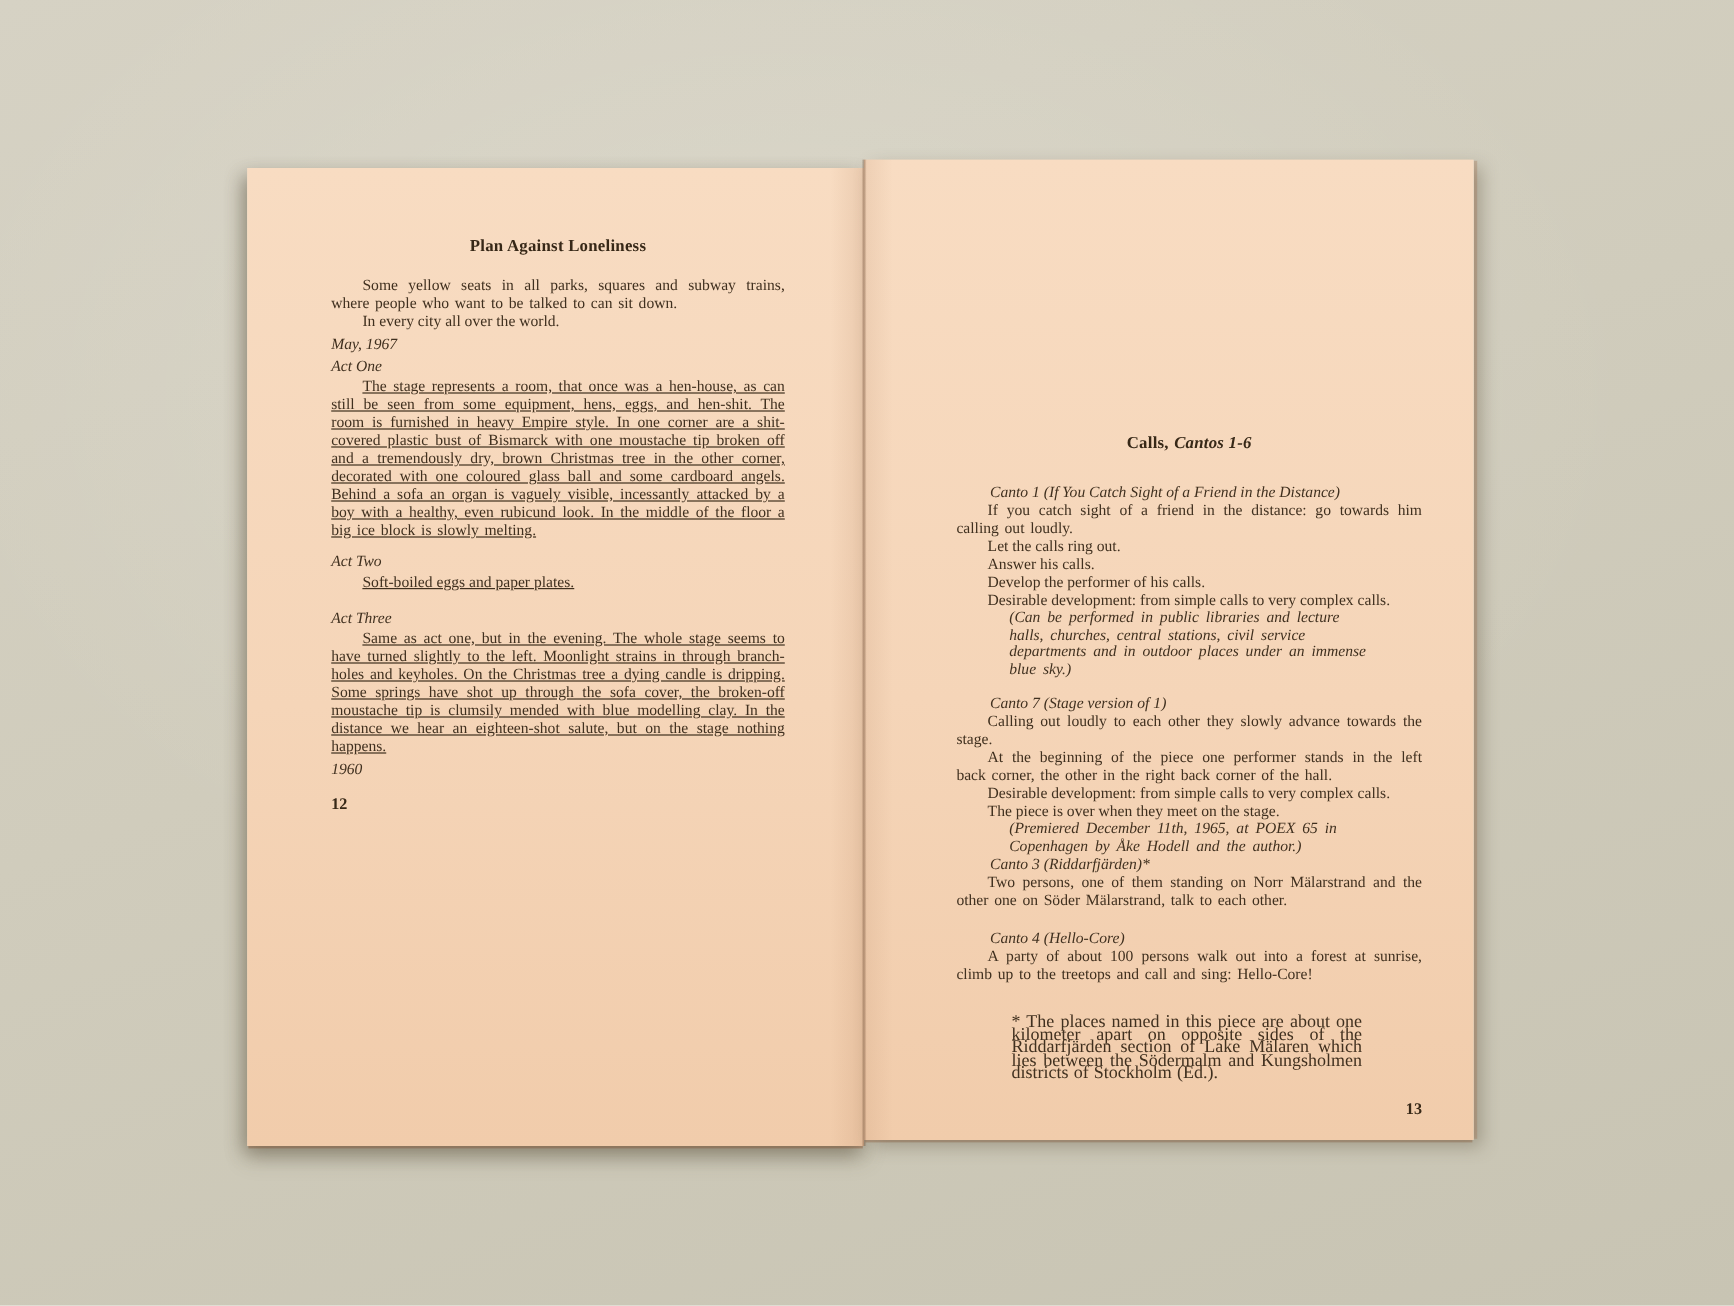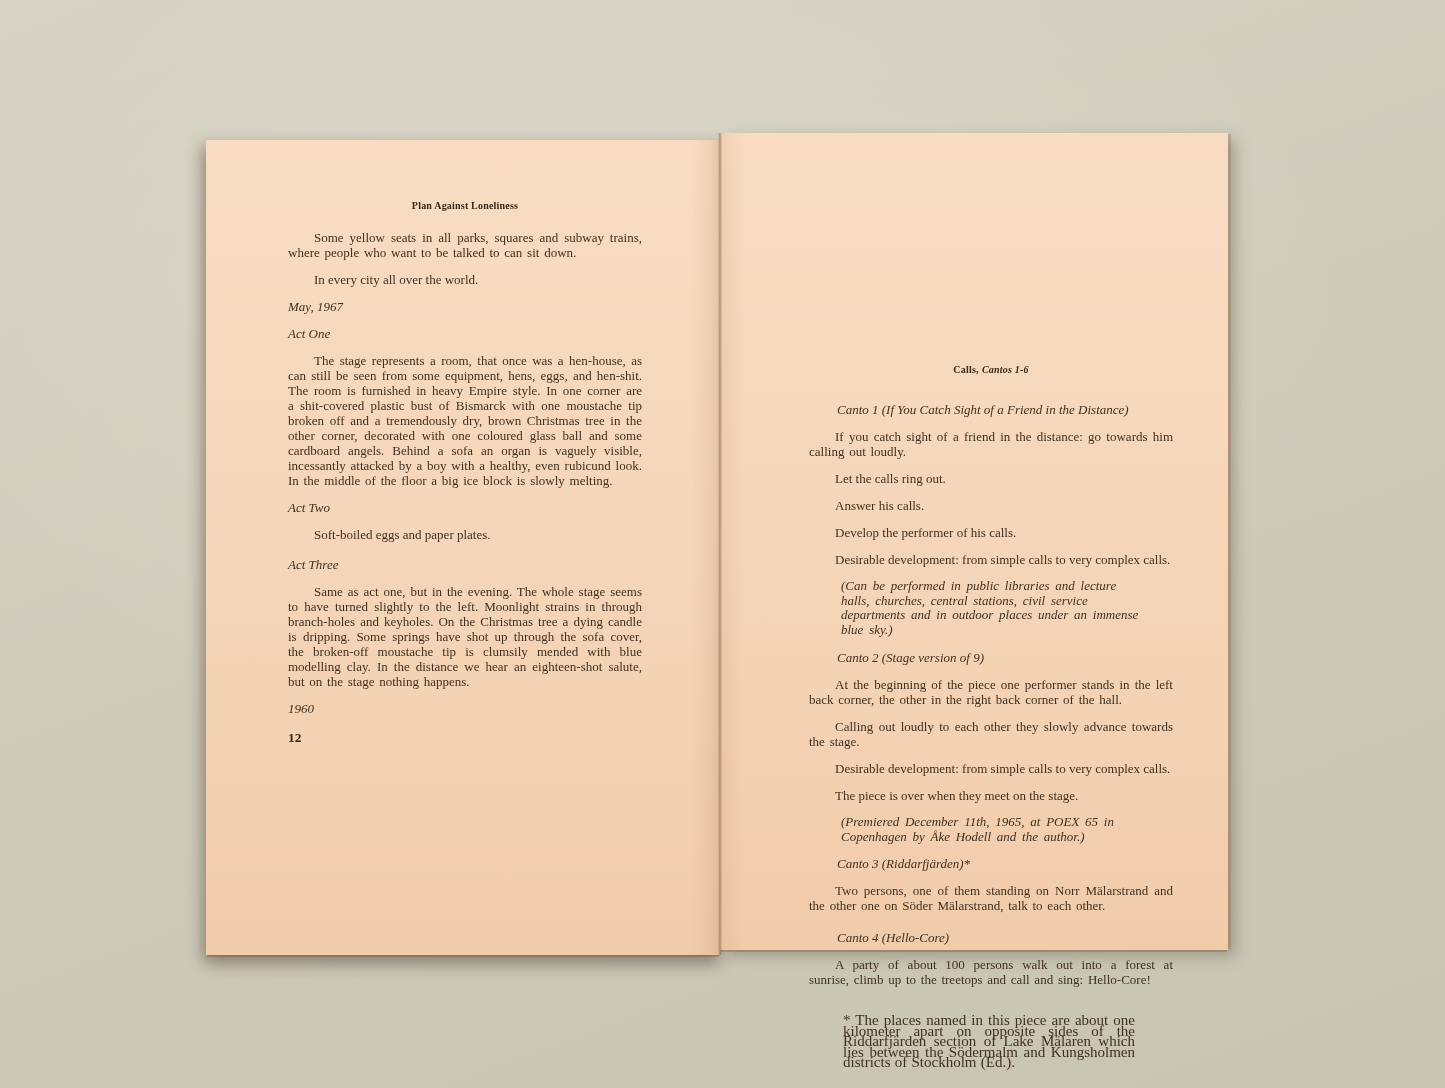--- a/index.html
+++ b/index.html
@@ -33,23 +33,23 @@
     content:"";position:absolute;left:0;top:0;bottom:0;width:24px;
     background:linear-gradient(270deg,rgba(165,115,80,0) 0%,rgba(165,115,80,0.13) 100%);
   }
   .spine{
     position:absolute;left:512px;top:0;width:4px;height:822px;
     background:linear-gradient(90deg,rgba(120,80,55,0.02),rgba(110,75,50,0.45) 50%,rgba(120,80,55,0.05));
   }
   .content{position:absolute;top:0;font-size:13px;line-height:15px;}
   .content-left{left:70px;width:378px;padding-top:57px;}
   .content-right{left:77px;width:388px;padding-top:228px;}
-  p{margin:12px;}
+  p{margin:0;}
   .poem-title{
-    text-align:center;font-weight:bold;font-size:10px;line-height:18px;
+    text-align:center;font-weight:bold;font-size:14px;line-height:18px;
     color:#372817;letter-spacing:0.2px;
   }
   .poem-title .it{font-style:italic;margin-left:0.32em;}
   .just{text-align:justify;word-spacing:1.5px;}
   .indent{text-indent:26px;}
   .act-label{font-style:italic;}
   .byline{font-style:italic;padding-right:6px;}
   .aside{
     font-style:italic;margin-left:44px;word-spacing:2.5px;line-height:14.5px;
   }
@@ -59,21 +59,21 @@
     margin-left:46px;width:292px;margin-top:28px;word-spacing:0.5px;
   }
   .pageno{font-weight:bold;font-size:13.5px;color:#372817;}
   .pageno-left{text-align:left;padding-right:30px;margin-top:14px;}
   .pageno-right{padding-left:28px;margin-top:16px;text-align:right;}
   
   .m-p1{margin-top:15px;}
   .m-date{margin-top:4px;}
   .m-theatre{margin-top:220px;}
   .m-act1-label{margin-top:3px;}
-  .m-act-text{margin-top:2px;}
+  .m-act-text{margin-top:2px;text-decoration:underline;}
   .m-act2{margin-top:11px;}
   .m-act3{margin-top:15px;}
   .m-year{margin-top:4px;}
   .m-c1head{margin-top:23px;}
   .m-c2head{margin-top:13px;}
   .m-c4head{margin-top:17px;}
   .aside-premiered{width:300px;}
   .aside-can{width:305px;}
 </style>
 </head>
@@ -114,23 +114,23 @@
       </div>
 
       <p class="canto-heading m-c1head">Canto 1 (If You Catch Sight of a Friend in the Distance)</p>
       <p class="just indent">If you catch sight of a friend in the distance: go towards him calling out loudly.</p>
       <p class="indent">Let the calls ring out.</p>
       <p class="indent">Answer his calls.</p>
       <p class="indent">Develop the performer of his calls.</p>
       <p class="indent">Desirable development: from simple calls to very complex calls.</p>
       <div class="aside aside-can">(Can be performed in public libraries and lecture halls, churches, central stations, civil service departments and in outdoor places under an immense blue sky.)</div>
 
-      <p class="canto-heading m-c2head">Canto 2 (Stage version of 9)</p>
+      <p class="canto-heading m-c2head">Canto 7 (Stage version of 1)</p>
+      <p class="just indent">Calling out loudly to each other they slowly advance towards the stage.</p>
       <p class="just indent">At the beginning of the piece one performer stands in the left back corner, the other in the right back corner of the hall.</p>
-      <p class="just indent">Calling out loudly to each other they slowly advance towards the stage.</p>
       <p class="indent">Desirable development: from simple calls to very complex calls.</p>
       <p class="indent">The piece is over when they meet on the stage.</p>
       <div class="aside aside-premiered">(Premiered December 11th, 1965, at POEX 65 in Copenhagen by Åke Hodell and the author.)</div>
 
       <p class="canto-heading">Canto 3 (Riddarfjärden)*</p>
       <p class="just indent">Two persons, one of them standing on Norr Mälarstrand and the other one on Söder Mälarstrand, talk to each other.</p>
 
       <p class="canto-heading m-c4head">Canto 4 (Hello-Core)</p>
       <p class="just indent">A party of about 100 persons walk out into a forest at sunrise, climb up to the treetops and call and sing: Hello-Core!</p>
 

